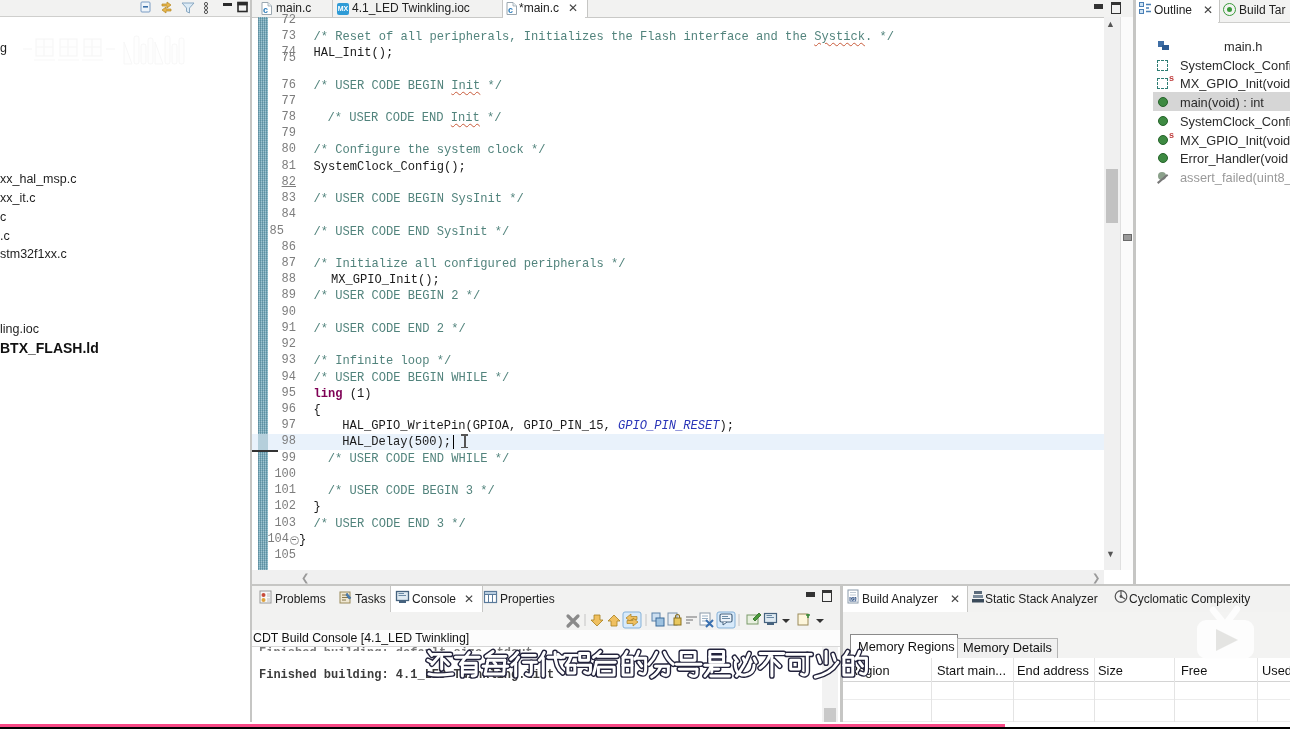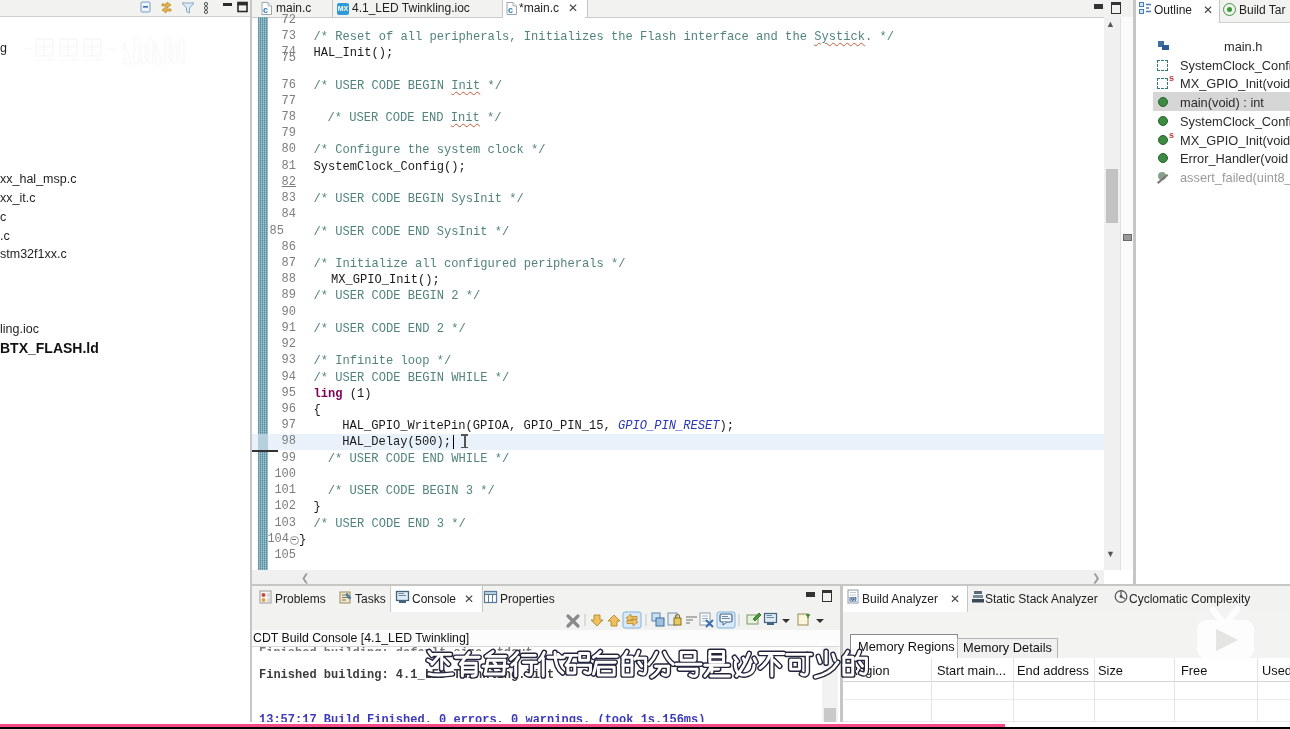--- a/index.html
+++ b/index.html
@@ -337,21 +337,20 @@
       <path d="M10 0 L14 0 M12 -1 L12 3" stroke="#3a8a3a" stroke-width="1.6" transform="translate(-2,2)"></path>
     </g>
     <path d="M253 8 L261 8 L257 12 Z" fill="#333"></path>
   </svg>
 
   <div class="abs" style="left:252px;top:630px;width:588px;height:16px;background:#fcfcfc;border-bottom:1px solid #d8d8d8;"></div>
   <div class="abs" style="left:253px;top:631px;font-size:12.3px;color:#111;">CDT Build Console [4.1_LED Twinkling]</div>
 
   <div class="con" style="left:259px;top:646px;clip-path:inset(0 0 9px 0);color:#777;">Finished building: default.size.stdout</div>
   <div class="con" style="left:259px;top:668px;">Finished building: 4.1_LED Twinkling.list</div>
-  <div class="con" style="left:259px;top:712.5px;color:#3c3abc;text-decoration:underline;">13:57:17 Build Finished. 0 errors, 0 warnings. (took 1s.156ms)</div>
 
   <div class="abs" style="left:822px;top:647px;width:16px;height:76px;background:#f2f2f2;"></div>
   <div class="abs" style="left:824px;top:708px;width:12px;height:15px;background:#c9c9c9;"></div>
 
   <div class="abs" style="left:840px;top:586px;width:3px;height:143px;background:#c6c6c4;"></div>
   <div class="abs hdr" style="left:843px;top:586px;width:447px;height:26px;"></div>
   <div class="abs" style="left:843px;top:586px;width:124px;height:26px;background:#fff;border-right:1px solid #c6c6c4;"></div>
   <div class="abs tabtxt" style="left:862px;top:592px;">Build Analyzer</div>
   <div class="abs" style="left:950px;top:592px;color:#444;font-size:12px;">✕</div>
   <div class="abs tabtxt" style="left:985px;top:592px;">Static Stack Analyzer</div>

